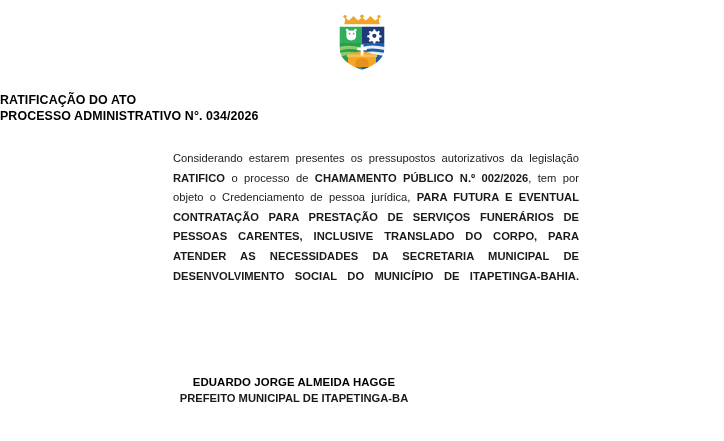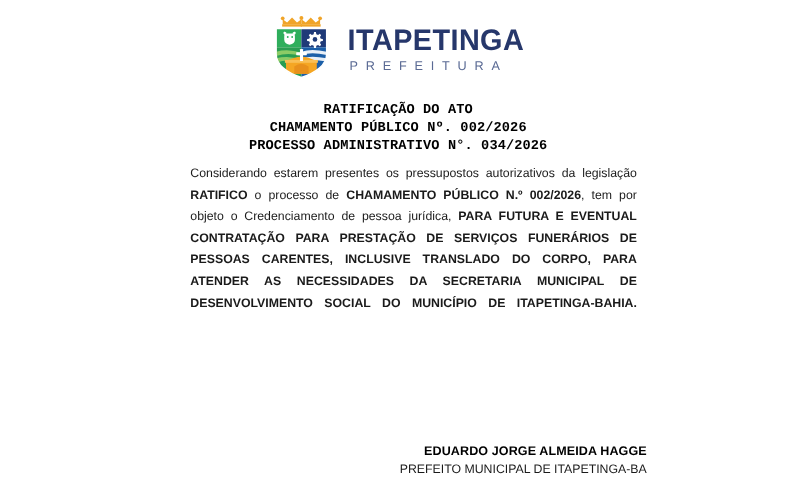--- a/index.html
+++ b/index.html
@@ -61,27 +61,25 @@
     letter-spacing: 7.1px;
     color: #5a6a94;
     line-height: 1;
     margin-top: 6px;
     margin-left: 2px;
   }
 
   
   .title-block {
     margin-top: 19px;
-    text-align: center;
     font-weight: bold;
     font-size: 12.4px;
     line-height: 16px;
     color: #000;
     letter-spacing: 0.1px;
-    font-family: Liberation Mono, monospace;
   }
   .title-block div { white-space: nowrap; }
 
   
   .body-wrap {
     position: absolute;
     left: 173px;
     top: 149px;
     width: 406px;
   }
@@ -113,34 +111,34 @@
     width: 406px;
     text-align: right;
     font-size: 11.2px;
     color: #1a1a1a;
   }
 
   
   .signature {
     position: absolute;
     left: 0;
-    top: 404px;
+    top: 375px;
     width: 588px;
-    text-align: right;
+    text-align: center;
   }
   .sig-name {
     font-size: 11.4px;
     font-weight: bold;
     letter-spacing: 0.1px;
     color: #000;
     line-height: 15px;
   }
   .sig-role {
     font-size: 11.2px;
-    font-weight: normal;
+    font-weight: bold;
     color: #1a1a1a;
     line-height: 15px;
     margin-top: 1px;
   }
 </style>
 </head>
 <body>
 
 <div class="page">
 
@@ -200,30 +198,25 @@
           <g fill="#ffffff">
             <rect x="29.7" y="33.5" width="2.8" height="11" rx="0.4"></rect>
             <rect x="26.3" y="36.4" width="9.6" height="2.8" rx="0.4"></rect>
           </g>
         </g>
 
         <path d="M8 15 L54 15 L54 38 C54 48 44 55.5 31 59.5 C18 55.5 8 48 8 38 Z" fill="none" stroke="#ffffff" stroke-width="1.4"></path>
       </svg>
     </div>
 
-    <div class="wordmark">
-      <div class="wordmark-main">ITAPETINGA</div>
-      <div class="wordmark-sub">PREFEITURA</div>
-    </div>
 
   </div>
 
   <div class="title-block">
     <div>RATIFICAÇÃO DO ATO</div>
-    <div>CHAMAMENTO PÚBLICO Nº. 002/2026</div>
     <div>PROCESSO ADMINISTRATIVO N°. 034/2026</div>
   </div>
 
   <div class="body-wrap">
 
     <p class="para para-1"><span>Considerando estarem presentes os pressupostos autorizativos da legislação </span><b>RATIFICO</b><span> o processo de </span><b>CHAMAMENTO PÚBLICO N.º 002/2026</b><span>, tem por objeto o Credenciamento de pessoa jurídica, </span><b>PARA FUTURA E EVENTUAL CONTRATAÇÃO PARA PRESTAÇÃO DE SERVIÇOS FUNERÁRIOS DE PESSOAS CARENTES, INCLUSIVE TRANSLADO DO CORPO, PARA ATENDER AS NECESSIDADES DA SECRETARIA MUNICIPAL DE DESENVOLVIMENTO SOCIAL DO MUNICÍPIO DE ITAPETINGA-BAHIA.</b></p>
 
 
   </div>
 

